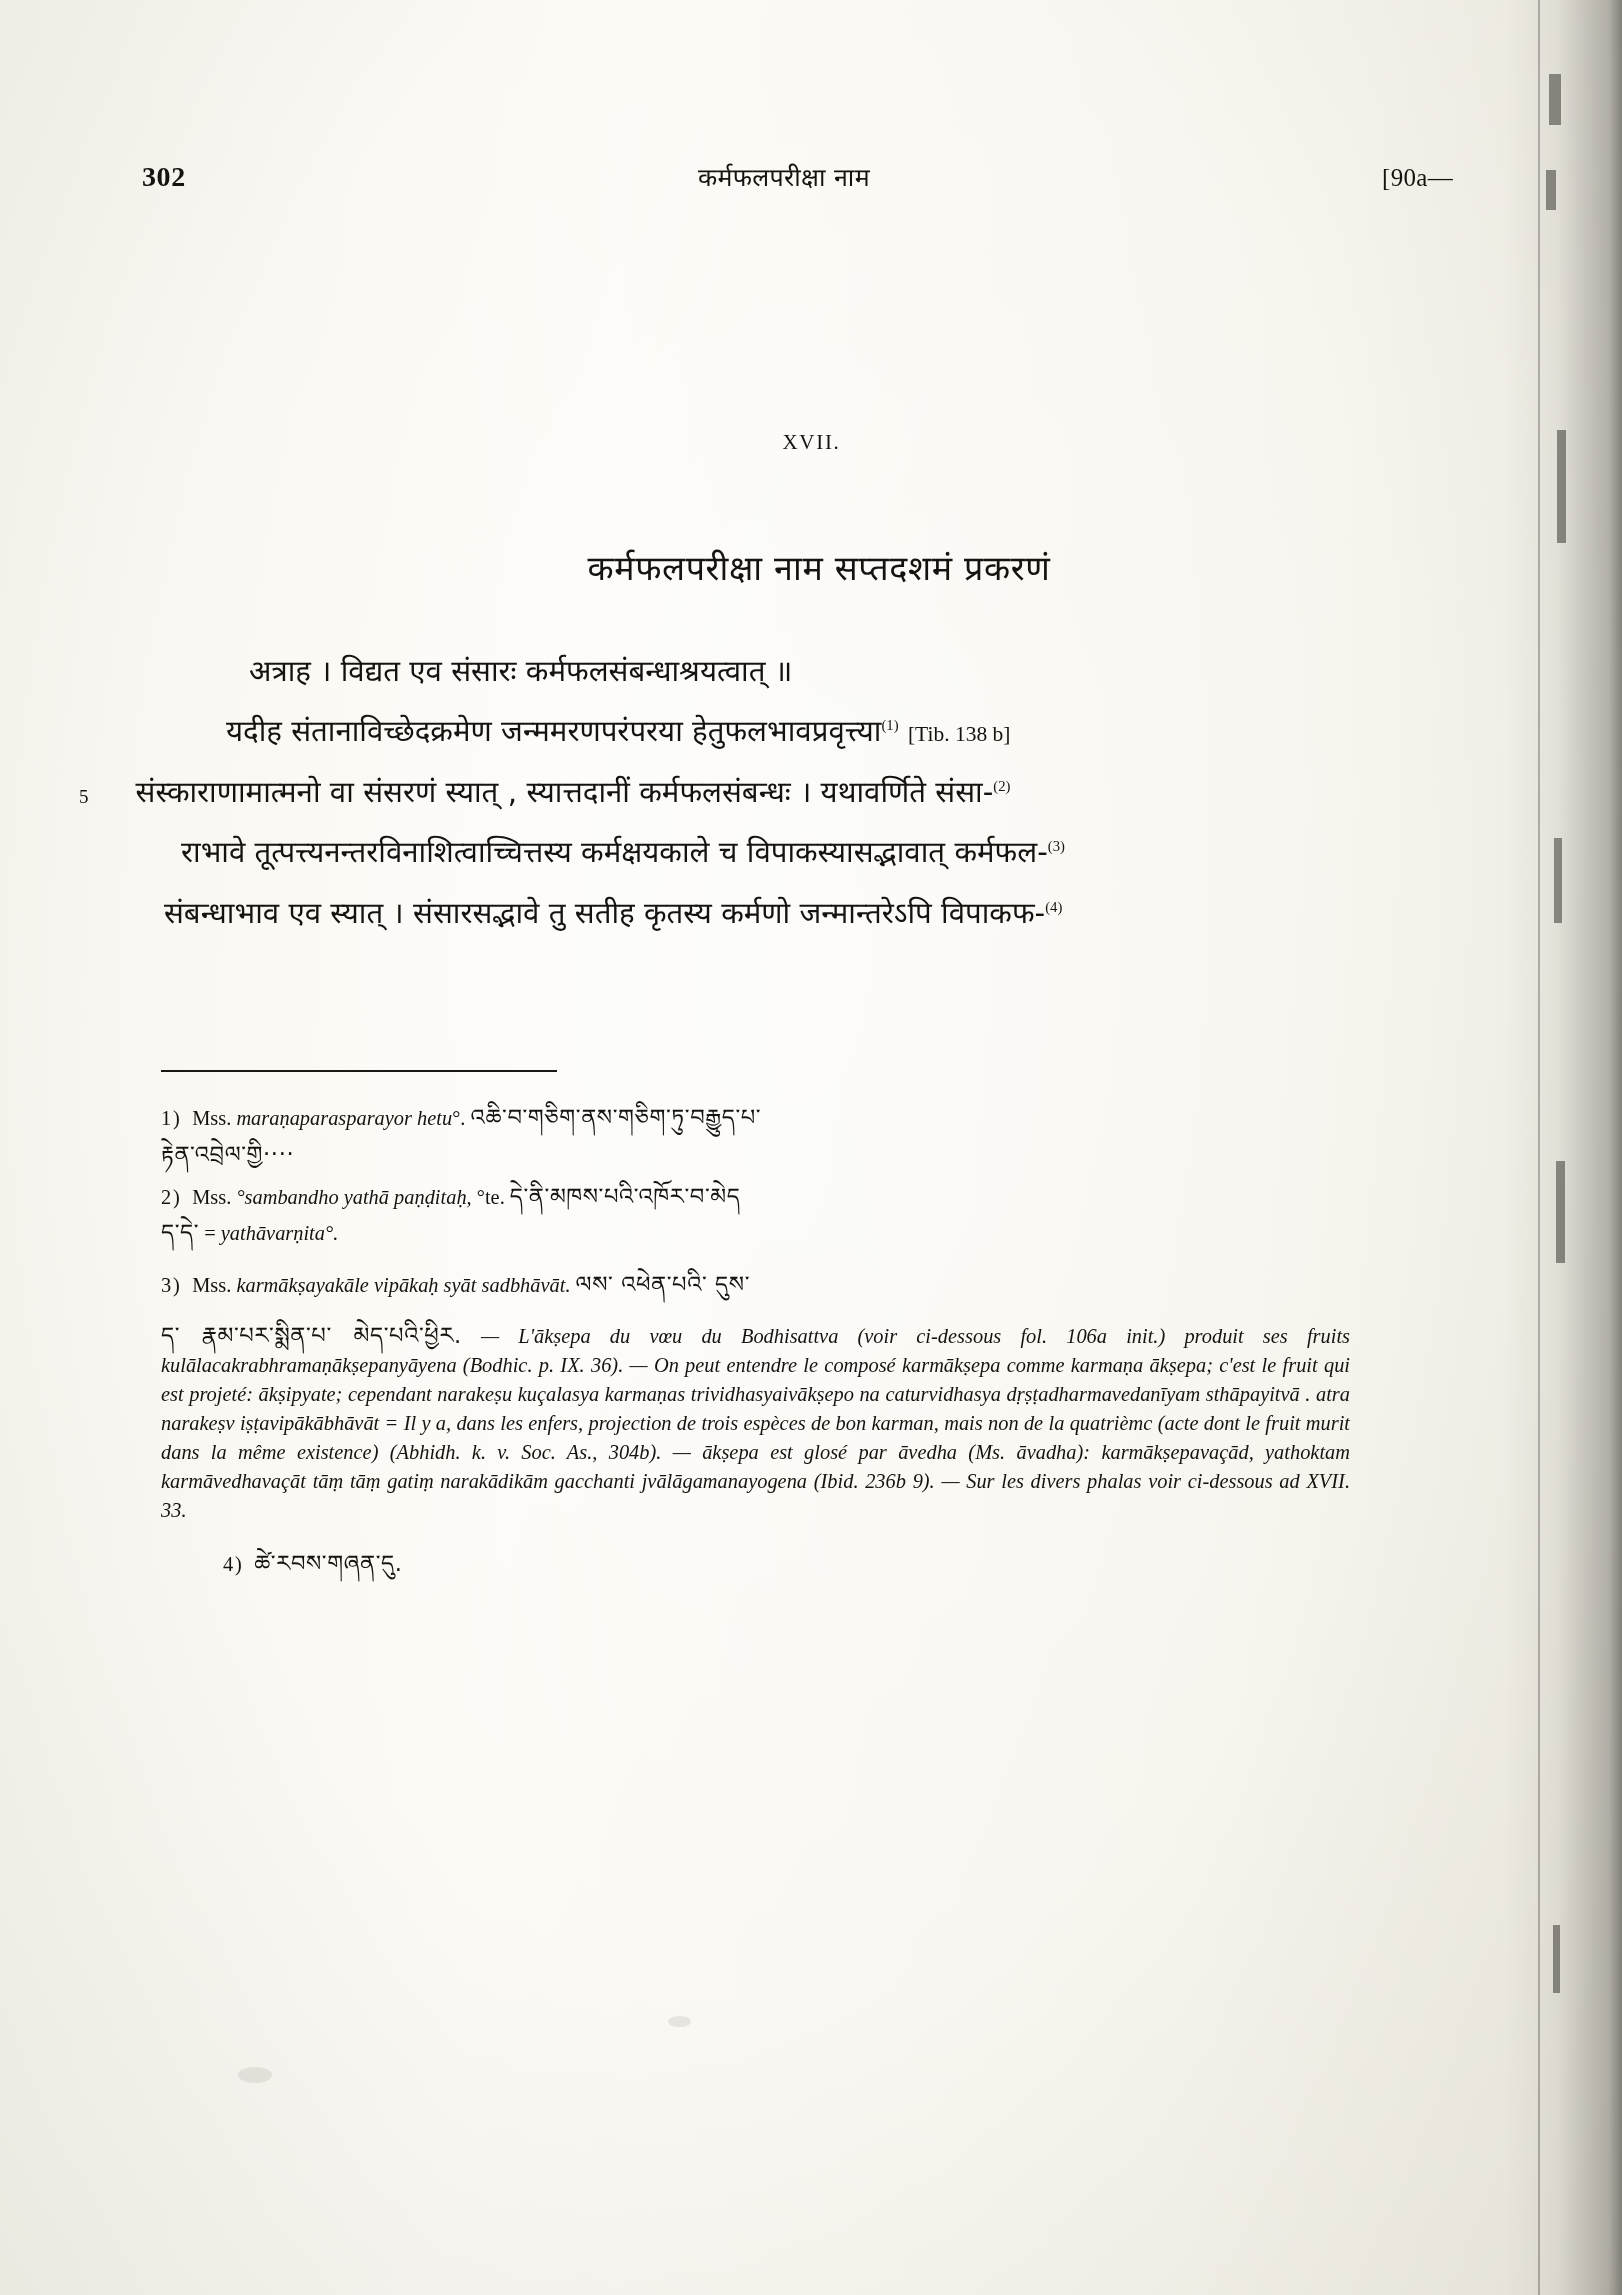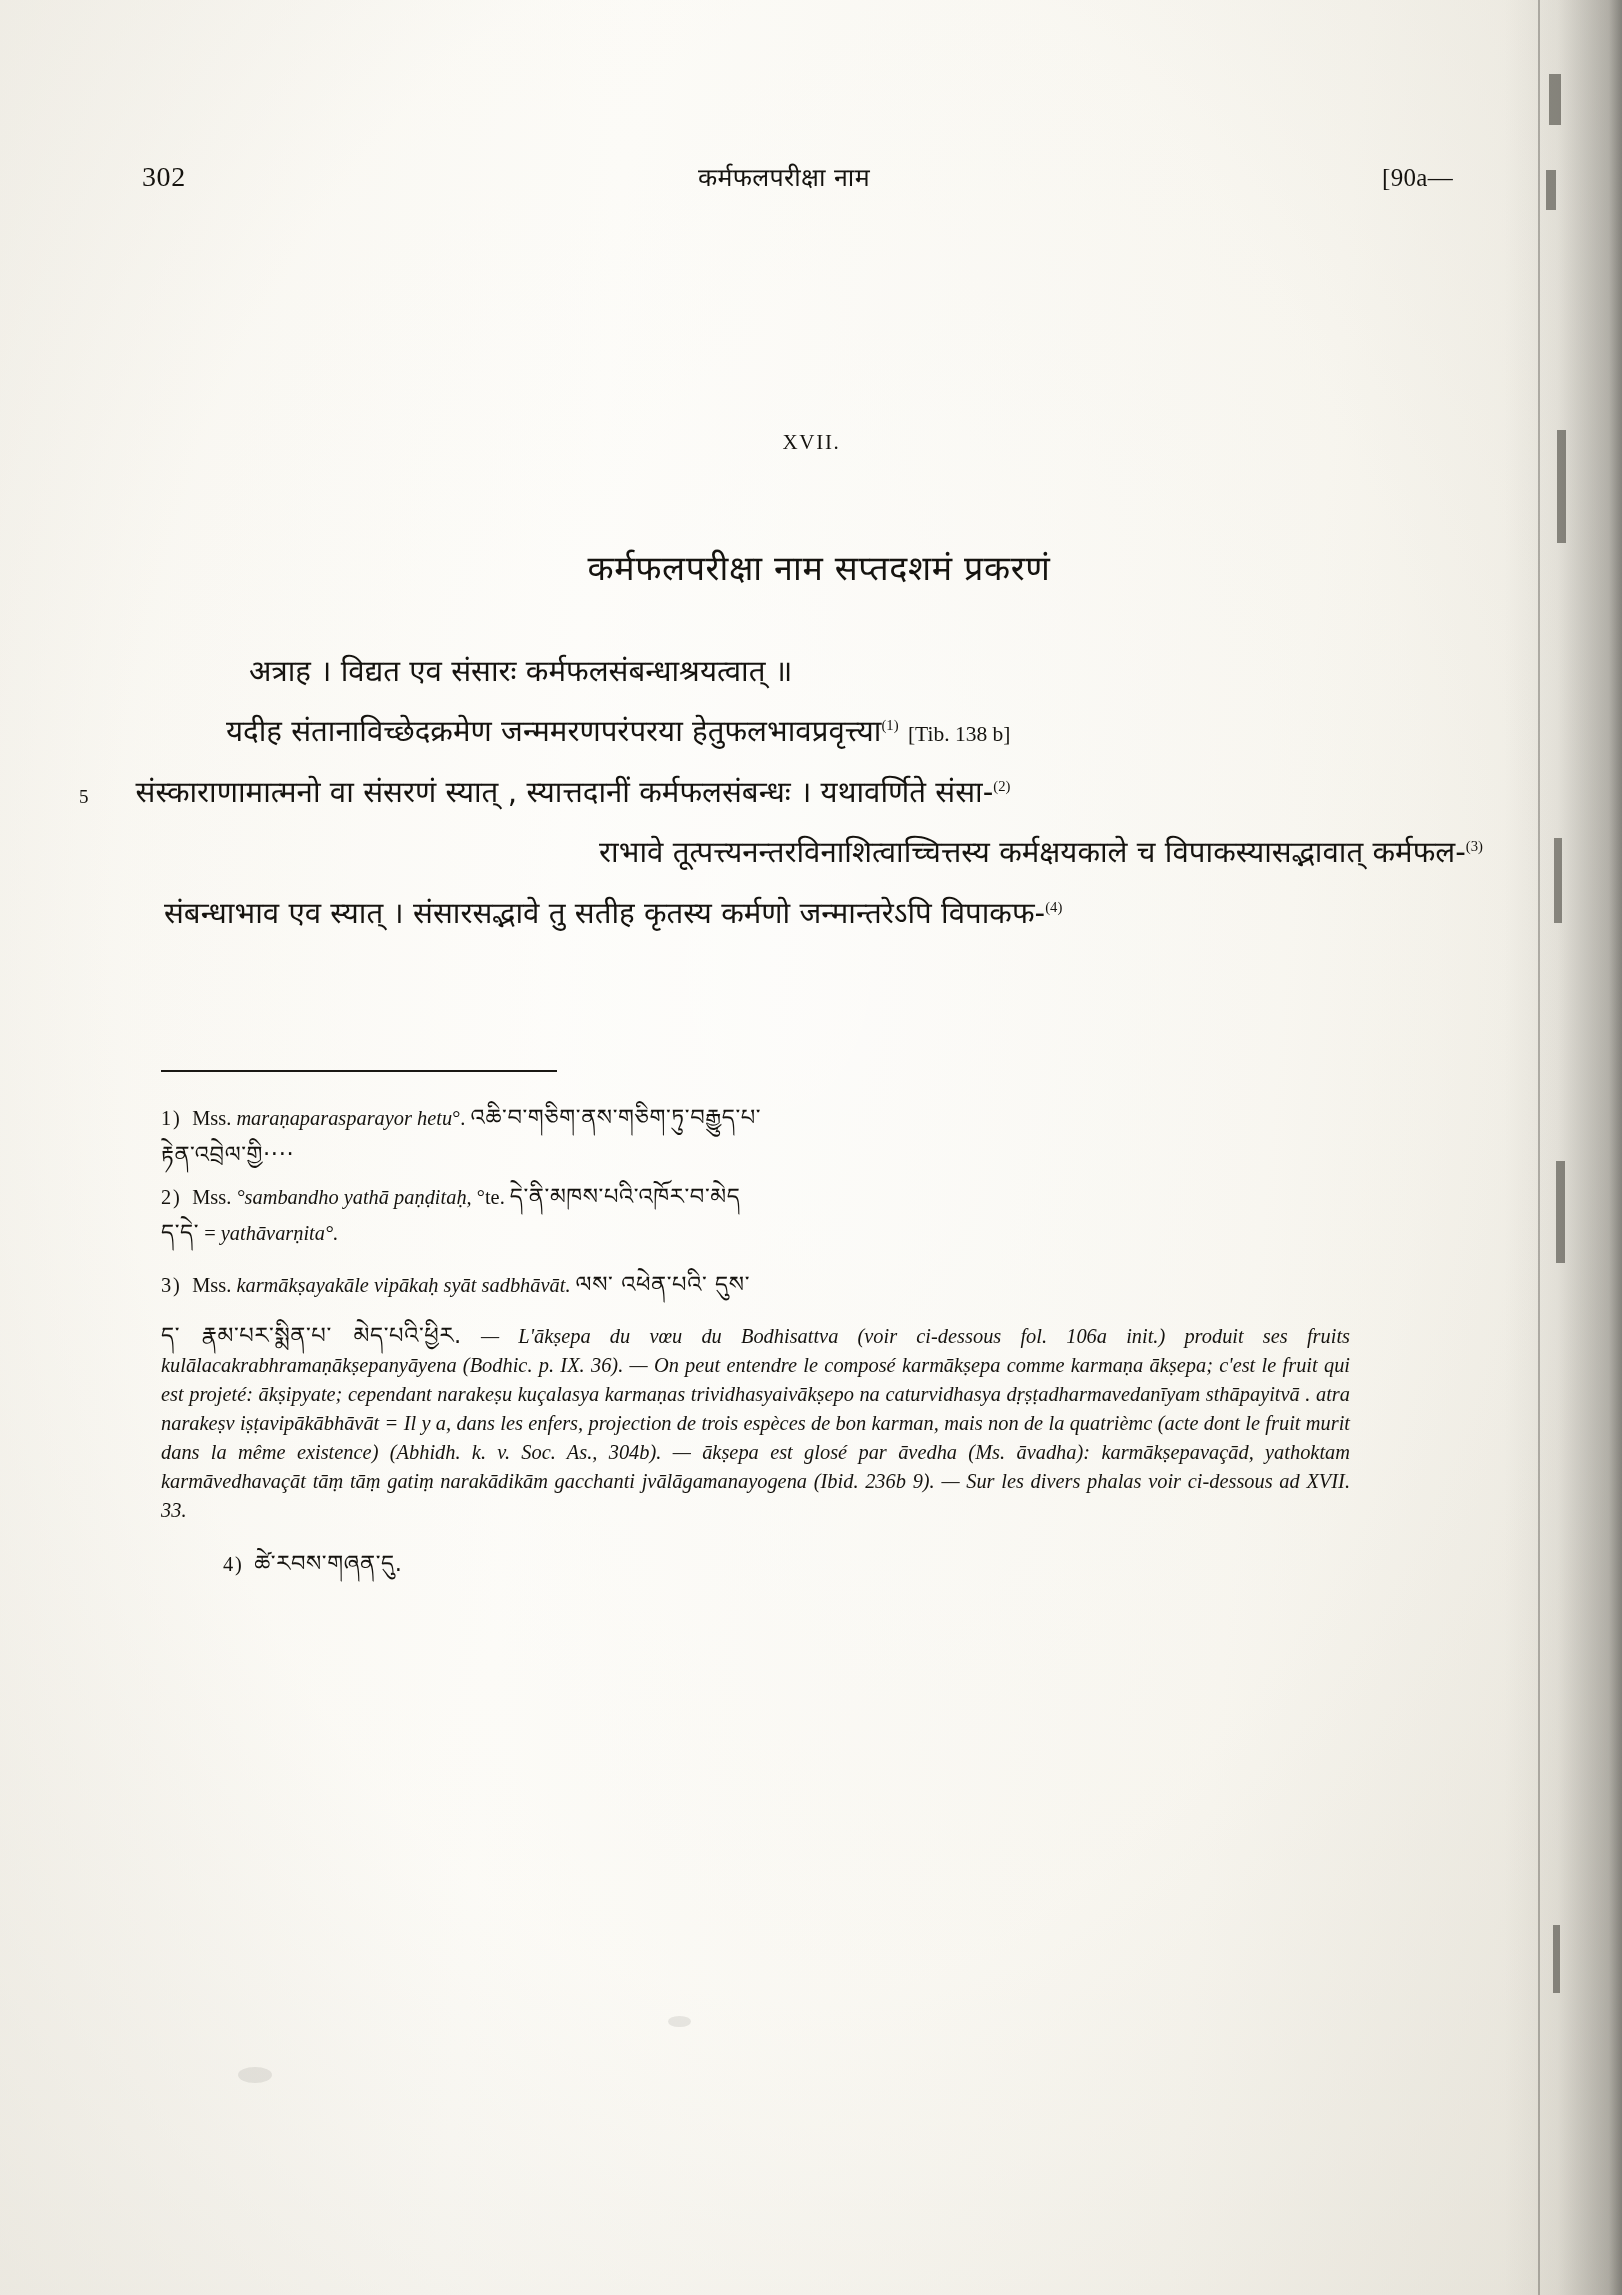--- a/index.html
+++ b/index.html
@@ -56,20 +56,21 @@
     top: 159px;
     left: 142px;
     right: 170px;
     display: flex;
     align-items: baseline;
     justify-content: space-between;
   }
   .folio-num {
     font-size: 28px;
     letter-spacing: 0.6px;
+    font-weight: bold;
   }
   .header-title {
     font-size: 25px;
     font-family: "DejaVu Sans", sans-serif;
     letter-spacing: 0.3px;
   }
   .folio-ref {
     font-size: 25px;
     letter-spacing: 0.3px;
   }
@@ -107,21 +108,21 @@
     position: relative;
     font-family: "DejaVu Sans", sans-serif;
     font-size: 29.4px;
     line-height: 1.0;
     margin-bottom: 31px;
     white-space: nowrap;
   }
   .skt-line.indent-1 { padding-left: 136px; }
   .skt-line.indent-2 { padding-left: 113px; }
   .skt-line.indent-3 { padding-left: 22.6px; }
-  .skt-line.indent-4 { padding-left: 68px; text-align: right; }
+  .skt-line.indent-4 { padding-left: 68px; }
   .skt-line.indent-5 { padding-left: 51px; }
 
   .line-num {
     position: absolute;
     left: -34px;
     top: 9px;
     font-family: "Liberation Serif", serif;
     font-size: 19px;
   }
   .tib-ref {

